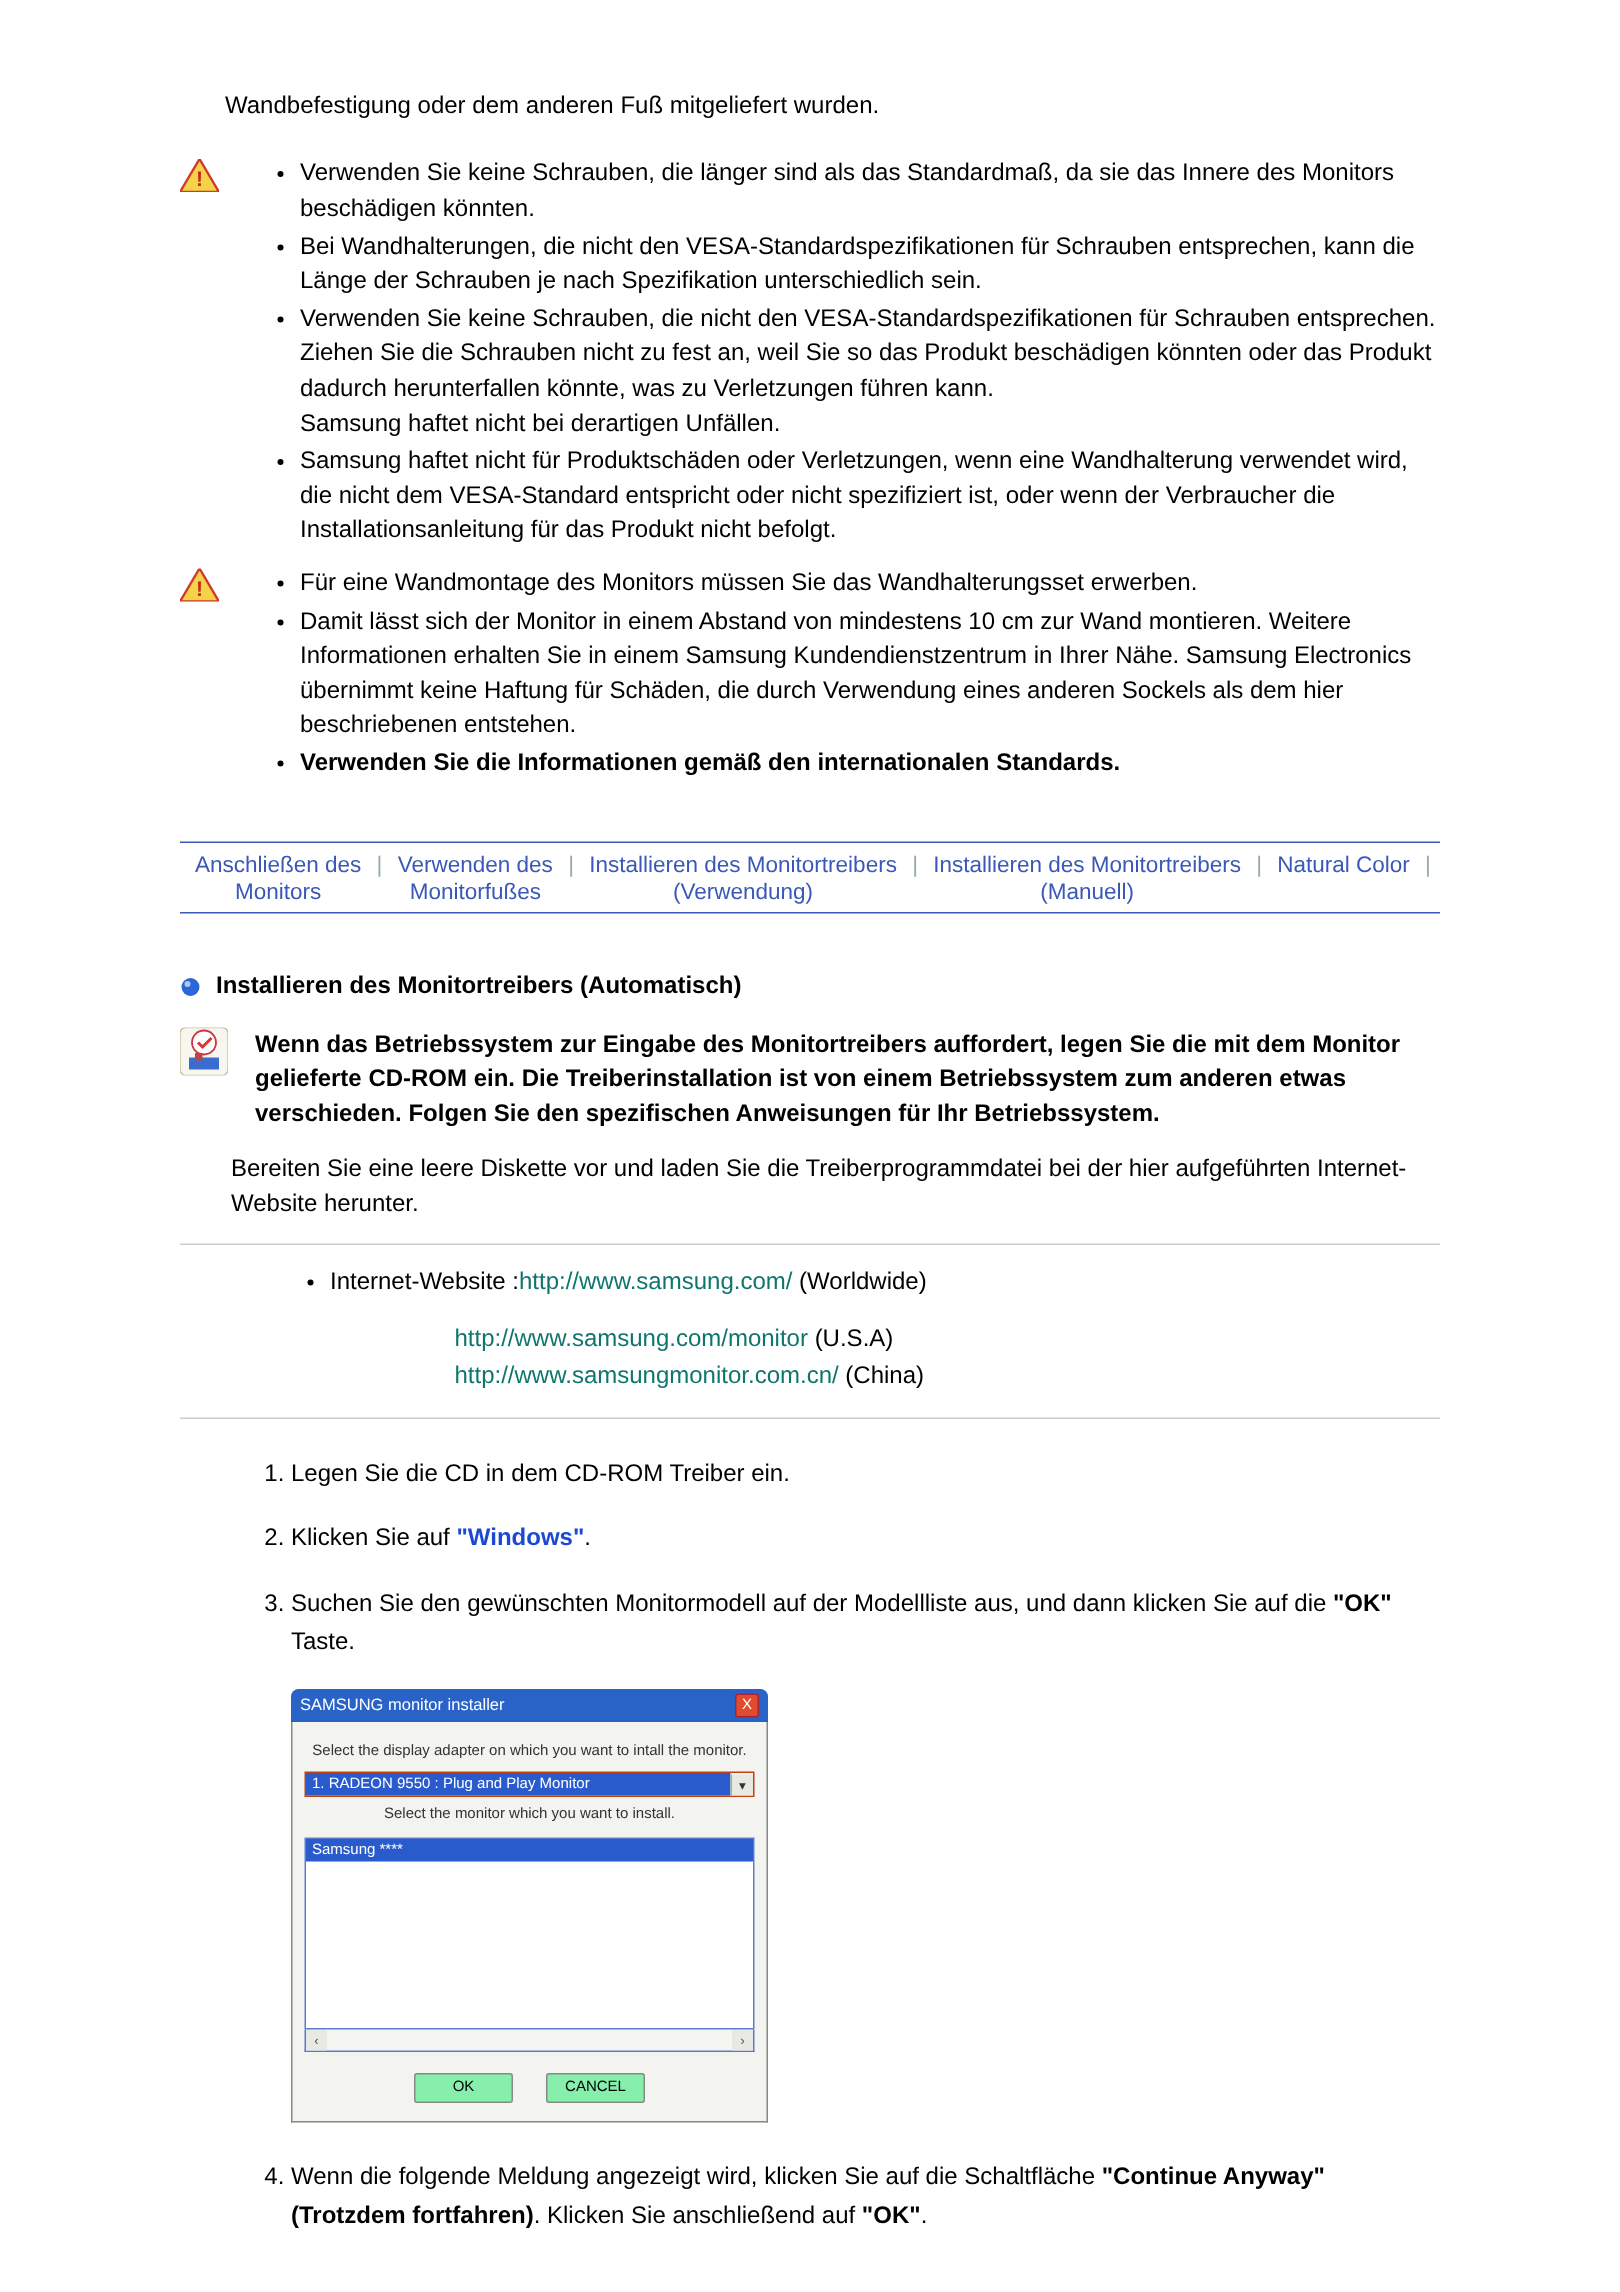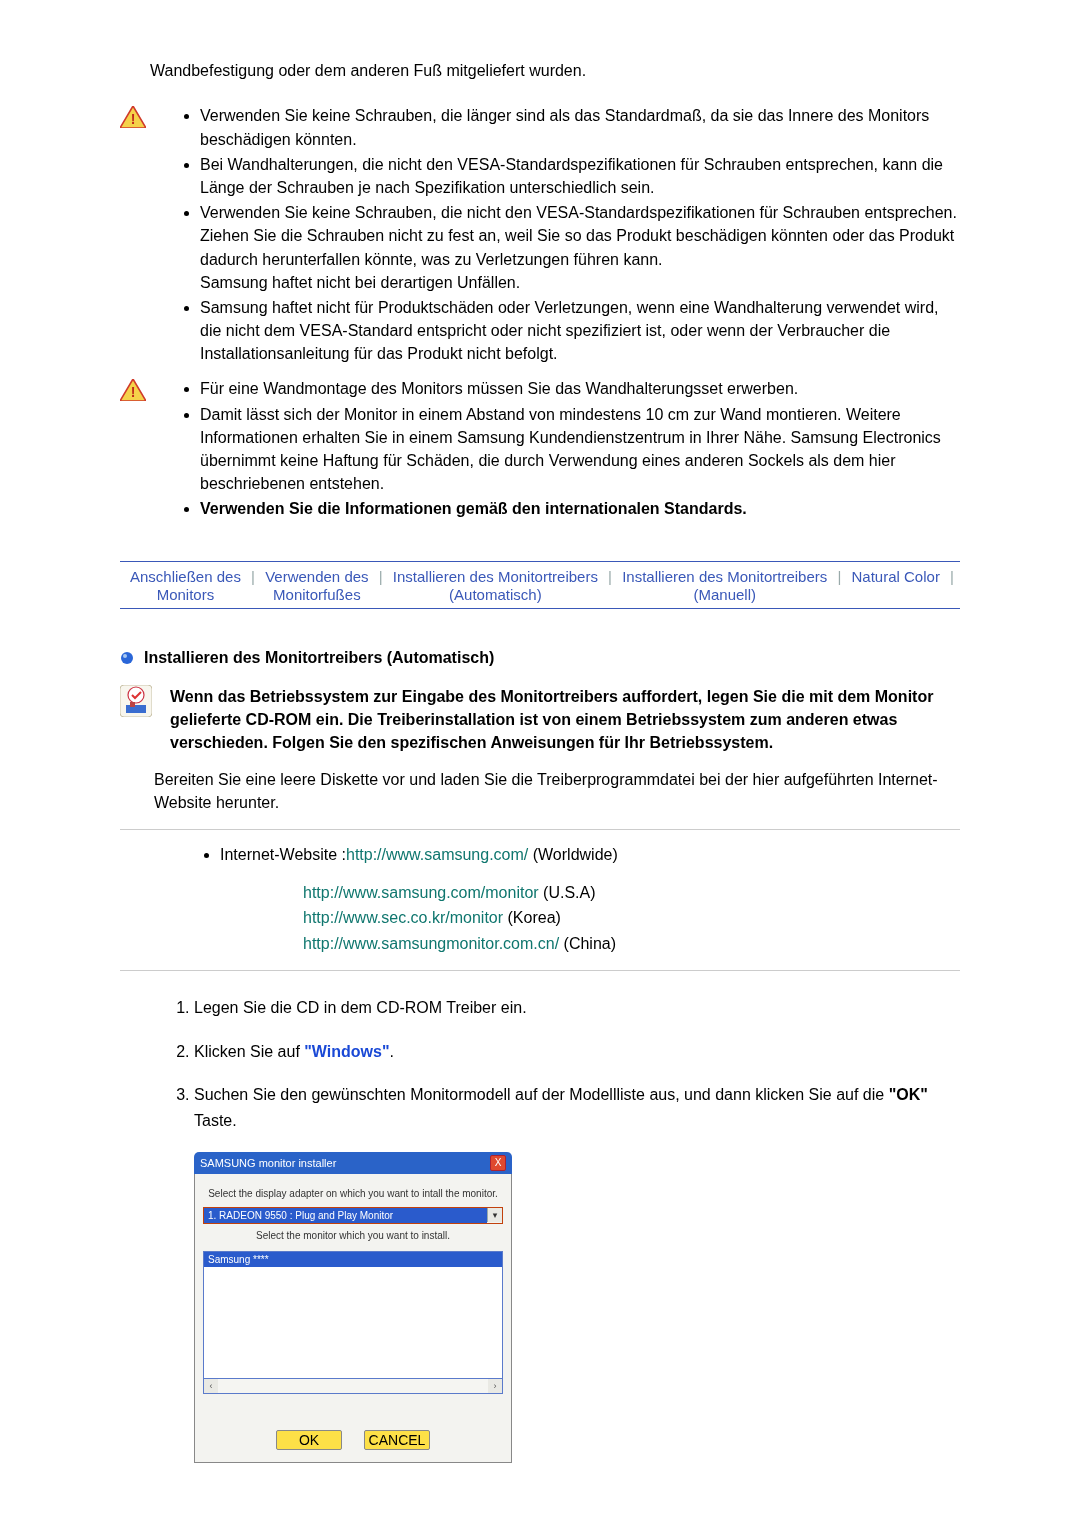--- a/index.html
+++ b/index.html
@@ -216,26 +216,25 @@
   .installer .btnrow {
     display: flex;
     justify-content: center;
     gap: 22px;
     margin-top: 14px;
   }
   .installer .dlg-btn {
     width: 64px;
     height: 18px;
     border: 1px solid #888;
-    background: #fde047;
-    font-size: 14px;
+    background: #86efac;
+    font-size: 10px;
     text-align: center;
     line-height: 18px;
     border-radius: 2px;
-    margin-top: 22px;
   }
   .blue-quote { color: #1a49d6; font-weight: bold; }
 </style>
 </head>
 <body>
 
 <div class="page">
 
   <div class="lead-line">Wandbefestigung oder dem anderen Fuß mitgeliefert wurden.</div>
 
@@ -286,21 +285,21 @@
       <span class="line2">Monitors</span>
     </div>
     <div class="sep">|</div>
     <div class="tab">
       <span>Verwenden des</span>
       <span class="line2">Monitorfußes</span>
     </div>
     <div class="sep">|</div>
     <div class="tab">
       <span>Installieren des Monitortreibers</span>
-      <span class="line2">(Automatisch)</span>
+      <span class="line2">(Verwendung)</span>
     </div>
     <div class="sep">|</div>
     <div class="tab">
       <span>Installieren des Monitortreibers</span>
       <span class="line2">(Manuell)</span>
     </div>
     <div class="sep">|</div>
     <div class="tab">
       <span>Natural Color</span>
     </div>
@@ -334,21 +333,20 @@
 
   <hr class="divider">
 
   <ul class="website-row">
     <li>
       <span>Internet-Website :</span><a class="link">http://www.samsung.com/</a><span> (Worldwide)</span>
     </li>
   </ul>
   <div class="website-col">
     <div><a class="link">http://www.samsung.com/monitor</a><span> (U.S.A)</span></div>
-    <div><a class="link">http://www.sec.co.kr/monitor</a><span> (Korea)</span></div>
     <div><a class="link">http://www.samsungmonitor.com.cn/</a><span> (China)</span></div>
   </div>
 
   <hr class="divider">
 
   <ol class="steps">
     <li>Legen Sie die CD in dem CD-ROM Treiber ein.</li>
     <li>
       <span>Klicken Sie auf </span><a class="blue-quote">"Windows"</a><span>.</span>
     </li>
@@ -376,14 +374,19 @@
         <div class="sb-btn">‹</div>
         <div class="sb-btn">›</div>
       </div>
       <div class="btnrow">
         <div class="dlg-btn">OK</div>
         <div class="dlg-btn">CANCEL</div>
       </div>
     </div>
   </div>
 
+  <ol class="steps" start="4">
+    <li>
+      <span>Wenn die folgende Meldung angezeigt wird, klicken Sie auf die Schaltfläche </span><span class="bold">"Continue Anyway" (Trotzdem fortfahren)</span><span>. Klicken Sie anschließend auf </span><span class="bold">"OK"</span><span>.</span>
+    </li>
+  </ol>
 
 </div>
 
 </body></html>

